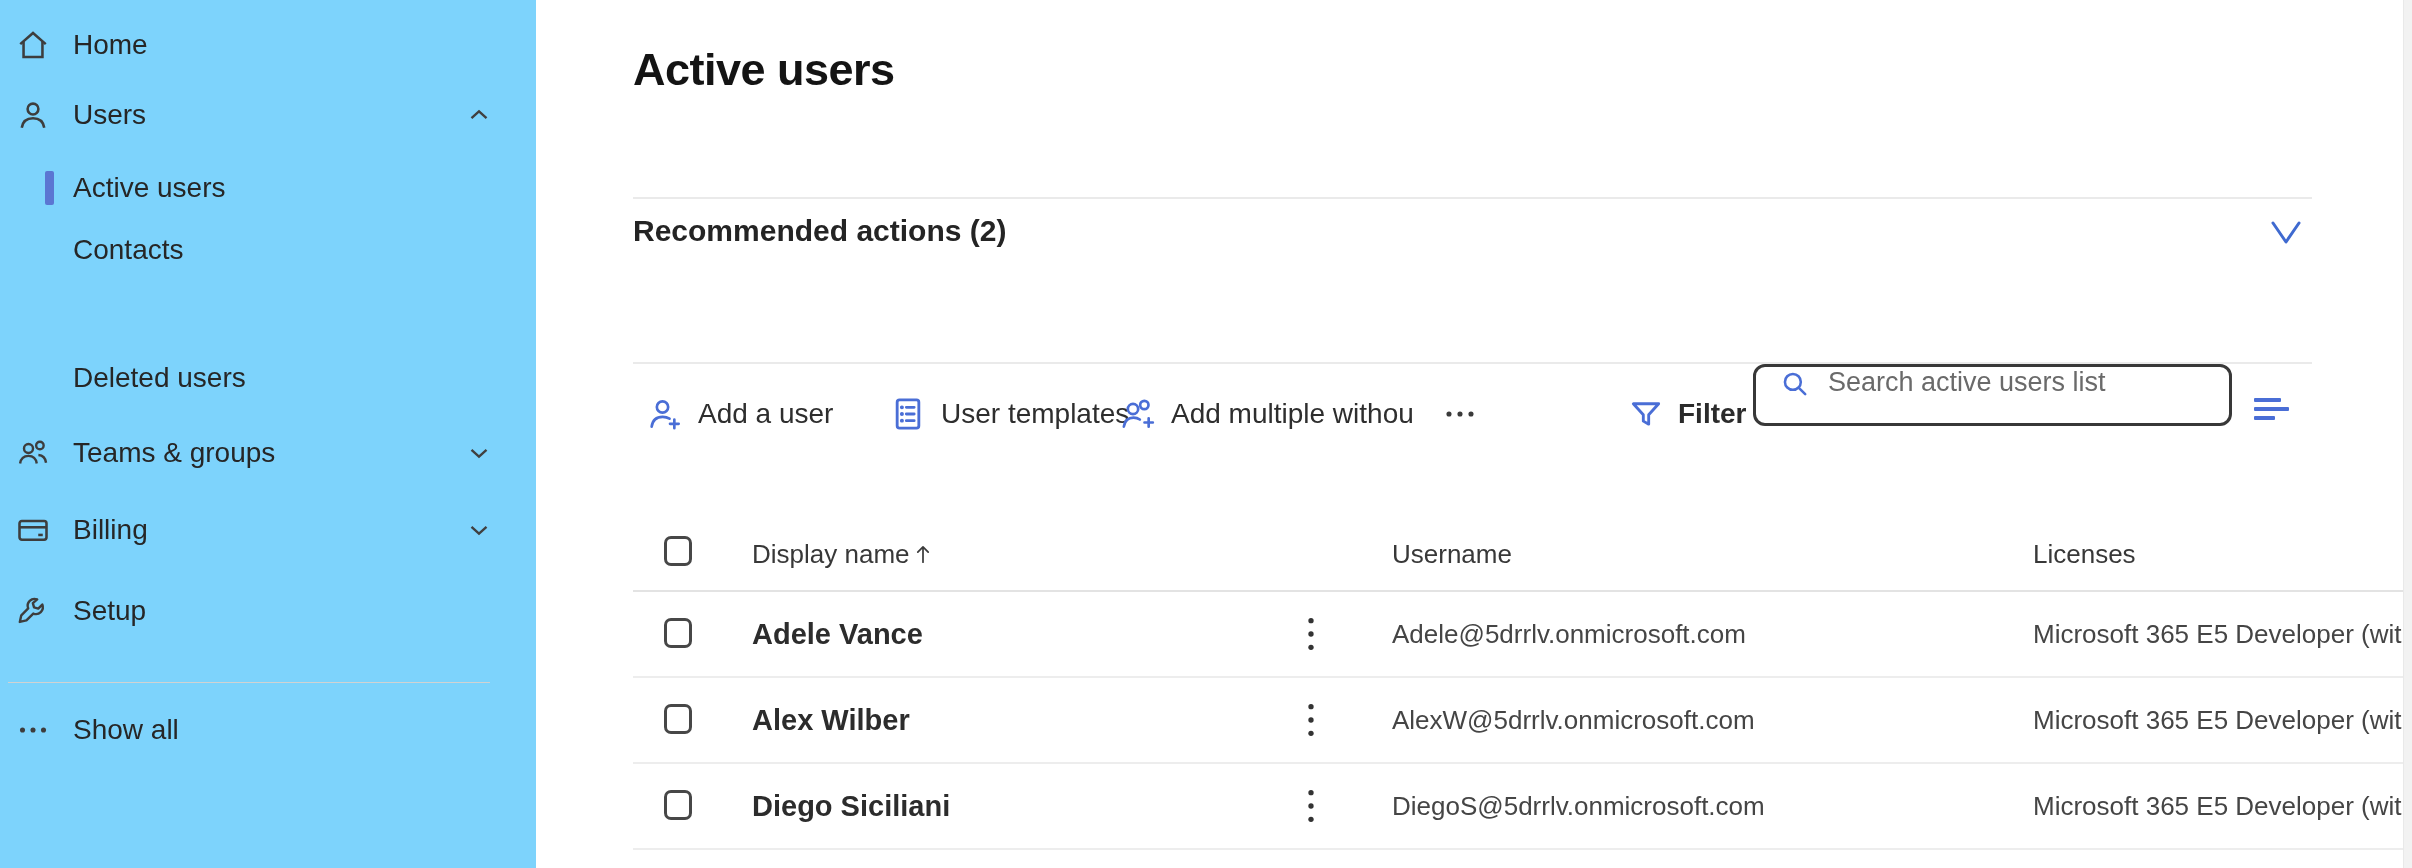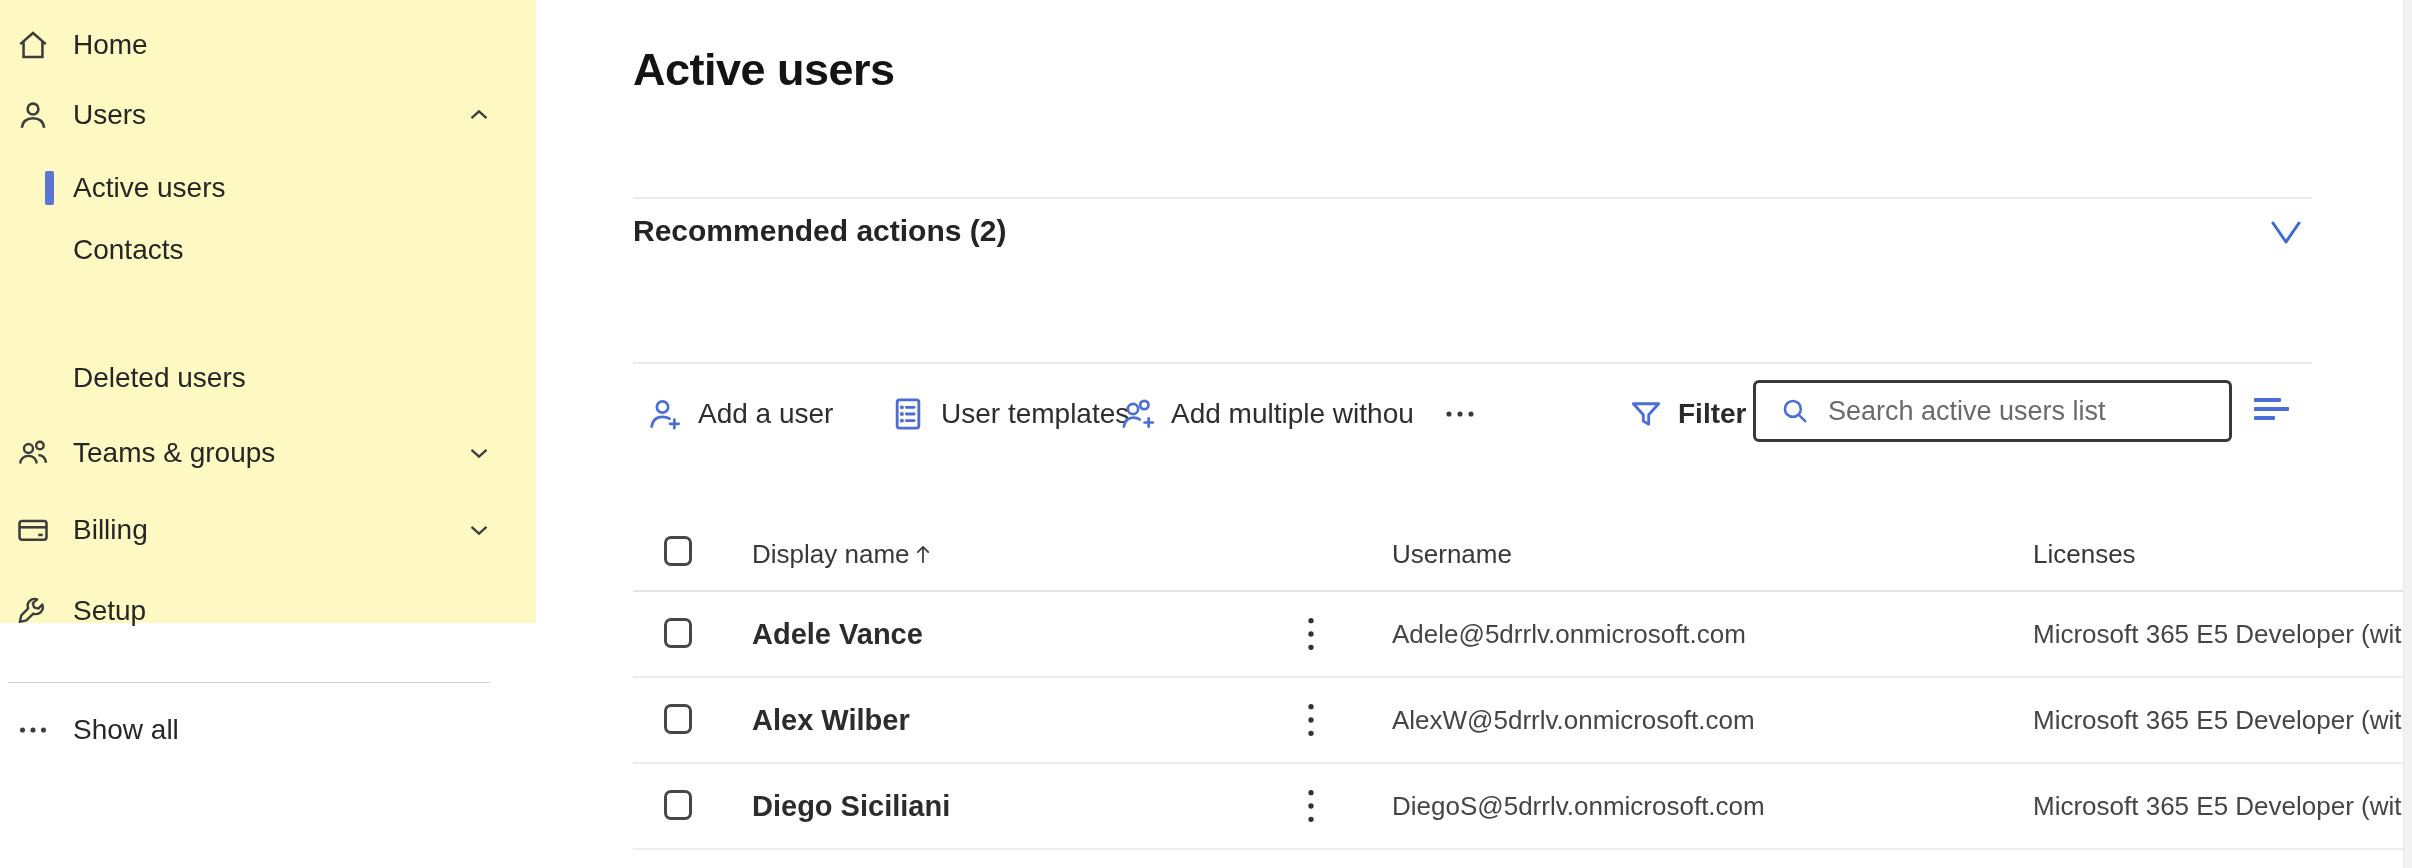--- a/index.html
+++ b/index.html
@@ -6,22 +6,22 @@
   html, body {
     width: 2412px; height: 868px;
     overflow: hidden;
     font-family: "Liberation Sans", "DejaVu Sans", sans-serif;
     background: #ffffff;
   }
   body { position: relative; }
 
   
   .sidebar {
-    position: absolute; left: 0; top: 0; width: 536px; height: 623px;
-    background: #fef9c3;
+    position: absolute; left: 0; top: 0; width: 536px; height: 868px;
+    background: #7dd3fc;
   }
   .nav-item {
     position: absolute; left: 0; width: 536px; height: 52px;
     display: flex; align-items: center; cursor: pointer;
   }
   .nav-icon {
     position: absolute; left: 10px; width: 46px; height: 46px;
     display: flex; align-items: center; justify-content: center;
     color: #3d3d3d;
   }
@@ -75,23 +75,23 @@
   .toolbar-btn .t-icon { color: #4a6ed6; display: flex; align-items: center; }
   .toolbar-btn .t-label { font-size: 28px; color: #2e2e2e; white-space: nowrap; }
   .btn-add-user { left: 645px; }
   .btn-user-templates { left: 888px; }
   .btn-add-multiple { left: 1118px; }
   .btn-more { left: 1434px; width: 52px; justify-content: center; color: #3a3a3a; }
   .btn-filter { left: 1627px; }
   .btn-filter .t-label { font-weight: 700; color: #2b2b2b; }
 
   .search-box {
-    position: absolute; left: 1753px; top: 380px; width: 479px; height: 62px;
-    border: 3px solid #383838; border-radius: 6px; background: #fff;
-    display: flex; align-items: center;
+    position: absolute; left: 1753px; top: 364px; width: 479px; height: 62px;
+    border: 3px solid #383838; border-radius: 12px; background: #fff;
+    display: flex; align-items: flex-start;
   }
   .search-box .s-icon { margin-left: 22px; color: #4a6ed6; display: flex; }
   .search-box input {
     border: none; outline: none; background: transparent;
     margin-left: 16px; width: 380px;
     font-size: 27px; color: #333;
     font-family: "Liberation Sans", "DejaVu Sans", sans-serif;
   }
   .search-box input::placeholder { color: #6a6a6a; opacity: 1; }
 

